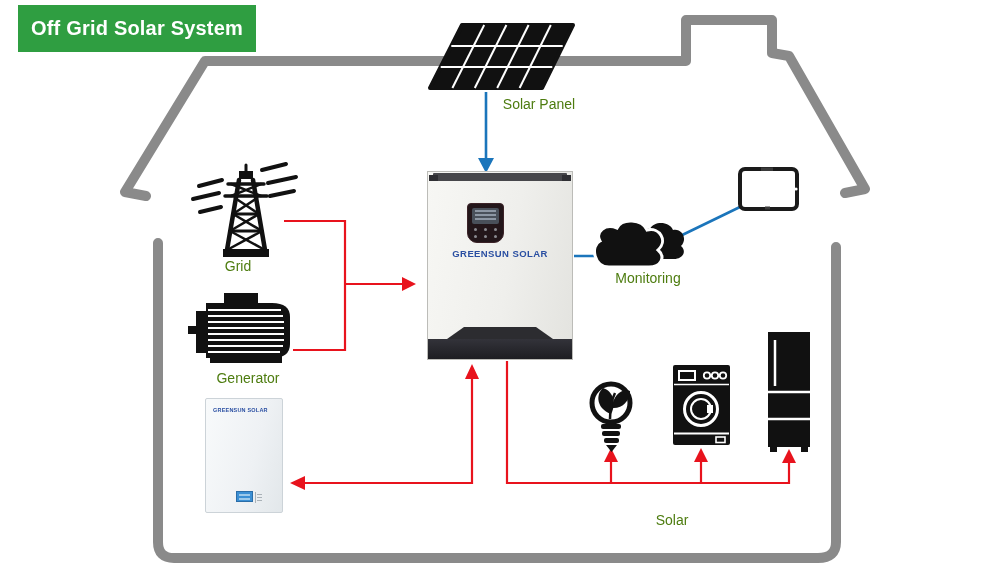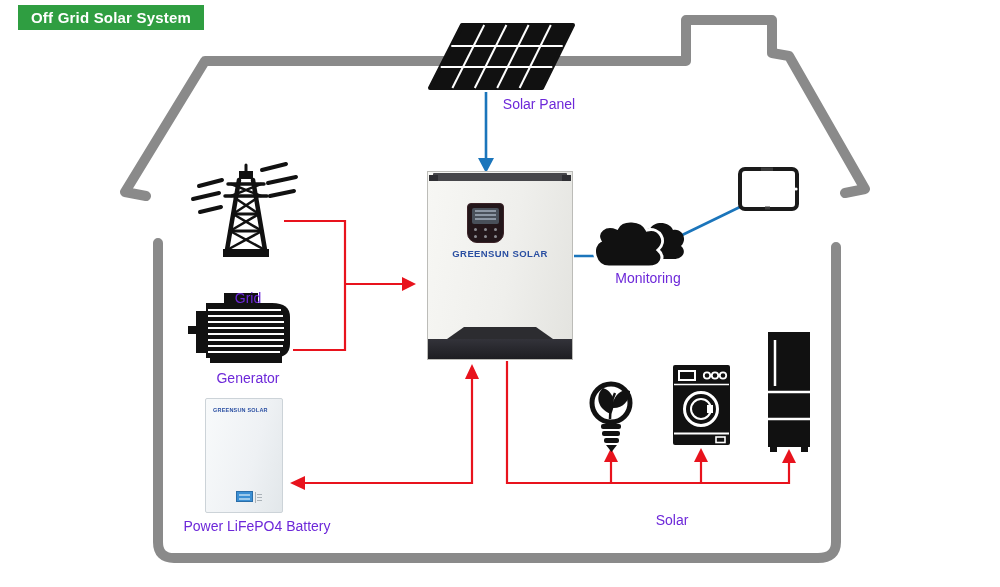--- a/index.html
+++ b/index.html
@@ -2,24 +2,24 @@
 <html><head>
 <meta charset="utf-8">
 <style>
   html,body{margin:0;padding:0;background:#fff;}
   .canvas{position:relative;width:1000px;height:587px;background:#ffffff;overflow:hidden;
           font-family:"Liberation Sans",sans-serif;}
   .diagram-svg{position:absolute;left:0;top:0;}
 
   
   .banner{position:absolute;left:18px;top:5px;background:#2f9e41;color:#ffffff;
-          font-size:15px;font-weight:bold;padding:4px 13px;letter-spacing:.2px;}
-
-  
-  .lbl{position:absolute;color:#6d28d9;font-size:14px;text-align:center;white-space:nowrap;}
+          font-size:20px;font-weight:bold;padding:12px 13px;letter-spacing:.2px;}
+
+  
+  .lbl{position:absolute;color:#4d7c0f;font-size:14px;text-align:center;white-space:nowrap;}
 
   
   .inverter{position:absolute;left:427px;top:171px;width:146px;height:189px;
             background:linear-gradient(100deg,#f7f7f4 0%,#efefec 55%,#e3e3df 100%);
             border:1px solid #bcbcb8;box-sizing:border-box;}
   .inv-top{position:absolute;left:5px;right:5px;top:1px;height:8px;background:#47474b;border-radius:1px;}
   .inv-tab{position:absolute;top:3px;width:9px;height:6px;background:#2f2f33;}
   .inv-display{position:absolute;left:39px;top:31px;width:37px;height:40px;background:#23161a;
                border-radius:4px 4px 10px 10px;border:1px solid #3c2328;box-sizing:border-box;}
   .inv-screen{position:absolute;left:4px;top:4px;width:27px;height:16px;background:#49505a;
@@ -212,18 +212,17 @@
       </div>
     <div class="bat-keys">
         <i></i>
         <i></i>
         <i></i>
       </div>
   </div>
 
   <div class="banner">Off Grid Solar System</div>
   <div class="lbl" style="left:494px;top:96px;width:90px;">Solar Panel</div>
-  <div class="lbl" style="left:203px;top:258px;width:90px;margin-top:32px;">Grid</div>
+  <div class="lbl" style="left:193px;top:258px;width:90px;">Grid</div>
   <div class="lbl" style="left:198px;top:362px;width:100px;margin-top:8px;">Generator</div>
   <div class="lbl" style="left:598px;top:270px;width:100px;">Monitoring</div>
-  <div class="lbl" style="left:172px;top:518px;width:170px;">Power LiFePO4 Battery</div>
   <div class="lbl" style="left:644px;top:512px;width:56px;">Solar</div>
 </div>
 
 </body></html>

